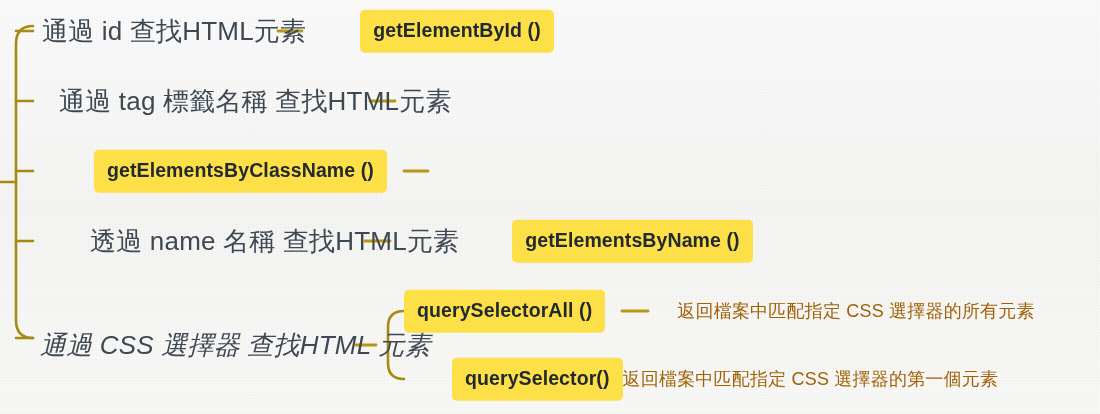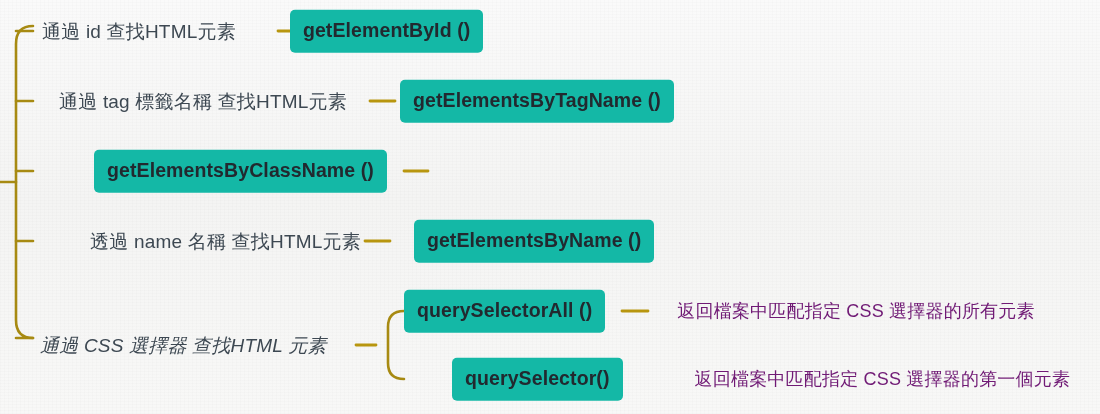--- a/index.html
+++ b/index.html
@@ -37,38 +37,38 @@
     height: 414px;
     pointer-events: none;
   }
   .node-row {
     position: absolute;
     display: flex;
     align-items: center;
     white-space: nowrap;
   }
   .branch-label {
-    font-size: 19px;
+    font-size: 26px;
     color: #3d4852;
     letter-spacing: 0.2px;
     line-height: 1;
   }
   .method-pill {
-    background-color: #14b8a6;
+    background-color: #fde047;
     color: #22292f;
     font-size: 19.5px;
     font-weight: bold;
     line-height: 1;
     padding: 11px 13px 12px 13px;
     border-radius: 5px;
     letter-spacing: 0.1px;
   }
   .desc-label {
     font-size: 18px;
-    color: #701a75;
+    color: #a16207;
     letter-spacing: 0.2px;
     line-height: 1;
   }
   .pill-wrap { display: inline-flex; align-items: center; }
 </style>
 </head>
 <body>
 
 <div id="paper-texture"></div>
 
@@ -112,23 +112,20 @@
 
   <div class="node-row" style="left:42px; top:31px; transform:translateY(-50%);">
     <span class="branch-label">通過 id 查找HTML元素</span>
     <span class="pill-wrap" style="margin-left:54px;">
       <span class="method-pill">getElementById ()</span>
     </span>
   </div>
 
   <div class="node-row" style="left:59px; top:101px; transform:translateY(-50%);">
     <span class="branch-label">通過 tag 標籤名稱 查找HTML元素</span>
-    <span class="pill-wrap" style="margin-left:53px;">
-      <span class="method-pill">getElementsByTagName ()</span>
-    </span>
   </div>
 
   <div class="node-row" style="left:42px; top:171px; transform:translateY(-50%);">
     <span class="pill-wrap" style="margin-left:52px;">
       <span class="method-pill">getElementsByClassName ()</span>
     </span>
   </div>
 
   <div class="node-row" style="left:42px; top:241px; transform:translateY(-50%);margin-left:48px;">
     <span class="branch-label">透過 name 名稱 查找HTML元素</span>
@@ -141,16 +138,16 @@
     <span class="branch-label">通過 CSS 選擇器 查找HTML 元素</span>
   </div>
 
   <div class="node-row" style="left:404px; top:311px; transform:translateY(-50%);justify-content:flex-end;">
     <span class="method-pill">querySelectorAll ()</span>
     <span class="desc-label" style="margin-left:72px;">返回檔案中匹配指定 CSS 選擇器的所有元素</span>
   </div>
 
   <div class="node-row" style="left:404px; top:379px; transform:translateY(-50%);padding-left:48px;">
     <span class="method-pill">querySelector()</span>
-    <span class="desc-label" style="margin-left:72px;">返回檔案中匹配指定 CSS 選擇器的第一個元素</span>
+    <span class="desc-label" style="">返回檔案中匹配指定 CSS 選擇器的第一個元素</span>
   </div>
 
 </div>
 
 </body></html>

